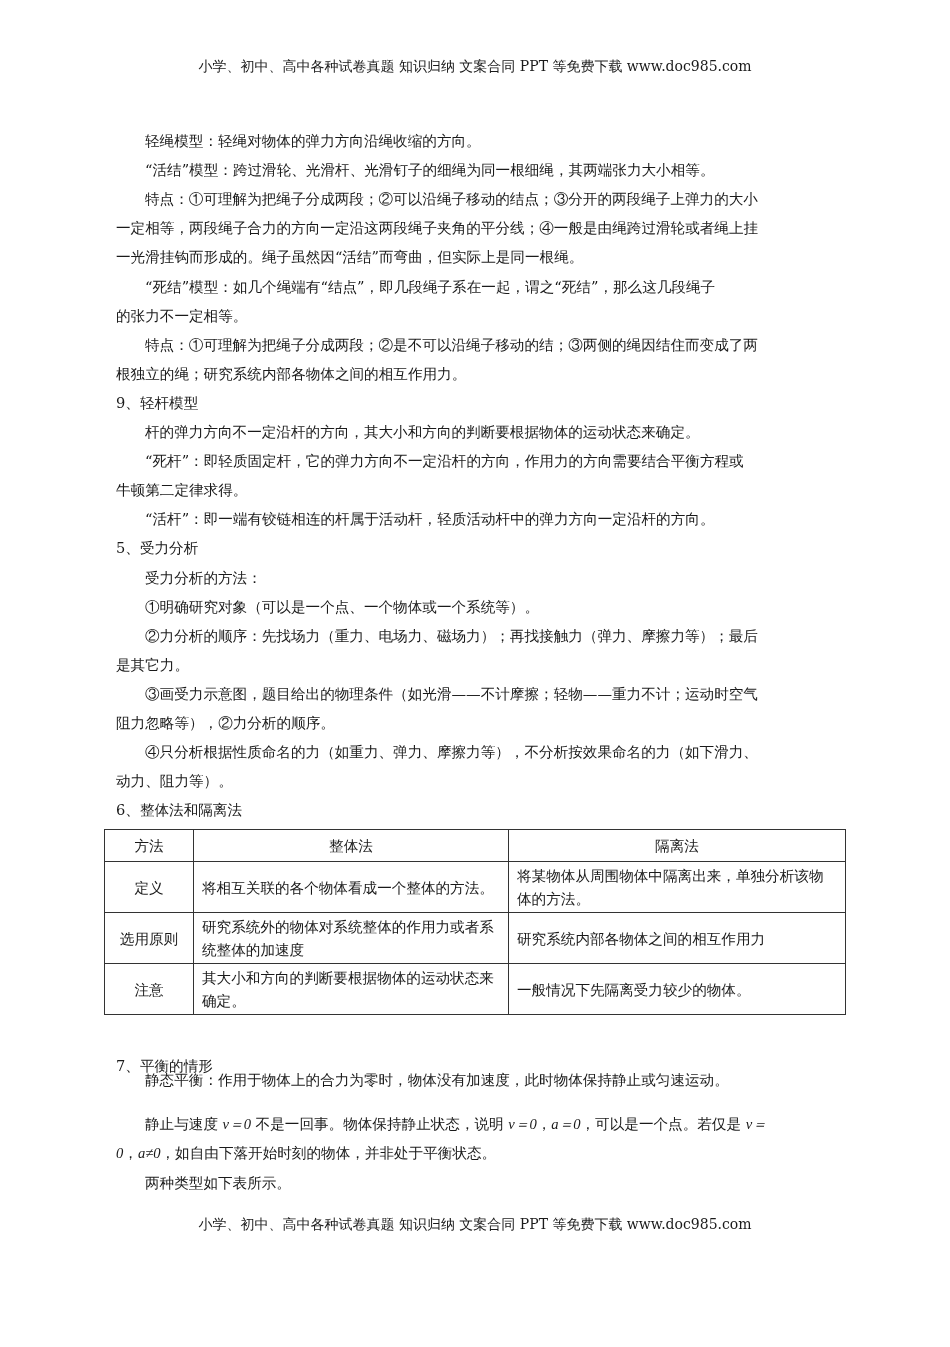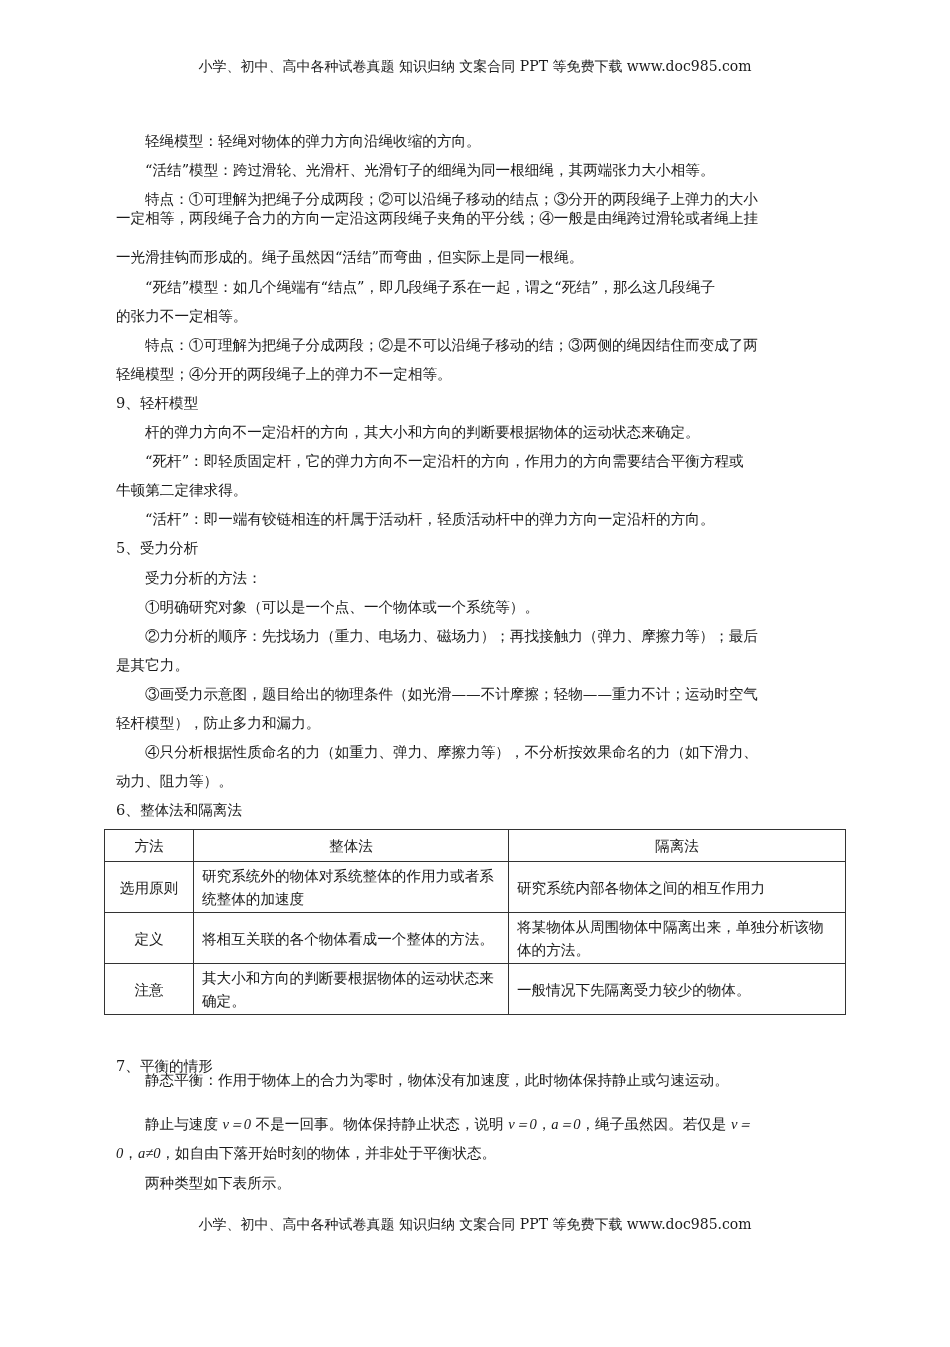--- a/index.html
+++ b/index.html
@@ -23,69 +23,69 @@
   .u { text-decoration: underline; }
 </style>
 </head>
 <body>
 
 <div class="hdr">小学、初中、高中各种试卷真题 知识归纳 文案合同 PPT 等免费下载   www.doc985.com</div>
 
 <div class="line i1" style="top:131px">轻绳模型：轻绳对物体的弹力方向沿绳收缩的方向。</div>
 <div class="line i1" style="top:160px">“活结”模型：跨过滑轮、光滑杆、光滑钉子的细绳为同一根细绳，其两端张力大小相等。</div>
 <div class="line i1" style="top:189px">特点：①可理解为把绳子分成两段；②可以沿绳子移动的结点；③分开的两段绳子上弹力的大小</div>
-<div class="line i0" style="top:208px">一定相等，两段绳子合力的方向一定沿这两段绳子夹角的平分线；④一般是由绳跨过滑轮或者绳上挂</div>
+<div class="line i0" style="top:218px">一定相等，两段绳子合力的方向一定沿这两段绳子夹角的平分线；④一般是由绳跨过滑轮或者绳上挂</div>
 <div class="line i0" style="top:247px">一光滑挂钩而形成的。绳子虽然因“活结”而弯曲，但实际上是同一根绳。</div>
 <div class="line i1" style="top:277px">“死结”模型：如几个绳端有“结点”，即几段绳子系在一起，谓之“死结”，那么这几段绳子</div>
 <div class="line i0" style="top:306px">的张力不一定相等。</div>
 <div class="line i1" style="top:335px">特点：①可理解为把绳子分成两段；②是不可以沿绳子移动的结；③两侧的绳因结住而变成了两</div>
-<div class="line i0" style="top:364px">轻绳模型；④分开的两段绳子上的弹力不一定相等。</div>
+<div class="line i0" style="top:364px">根独立的绳；研究系统内部各物体之间的相互作用力。</div>
 
 <div class="line i0" style="top:393px">9、轻杆模型</div>
 <div class="line i1" style="top:422px">杆的弹力方向不一定沿杆的方向，其大小和方向的判断要根据物体的运动状态来确定。</div>
 <div class="line i1" style="top:451px">“死杆”：即轻质固定杆，它的弹力方向不一定沿杆的方向，作用力的方向需要结合平衡方程或</div>
 <div class="line i0" style="top:480px">牛顿第二定律求得。</div>
 <div class="line i1" style="top:509px">“活杆”：即一端有铰链相连的杆属于活动杆，轻质活动杆中的弹力方向一定沿杆的方向。</div>
 
 <div class="line i0" style="top:538px">5、受力分析</div>
 <div class="line i1" style="top:568px">受力分析的方法：</div>
 <div class="line i1" style="top:597px">①明确研究对象（可以是一个点、一个物体或一个系统等）。</div>
 <div class="line i1" style="top:626px">②力分析的顺序：先找场力（重力、电场力、磁场力）；再找接触力（弹力、摩擦力等）；最后</div>
 <div class="line i0" style="top:655px">是其它力。</div>
 <div class="line i1" style="top:684px">③画受力示意图，题目给出的物理条件（如光滑——不计摩擦；轻物——重力不计；运动时空气</div>
-<div class="line i0" style="top:713px">轻杆模型），防止多力和漏力。</div>
+<div class="line i0" style="top:713px">阻力忽略等），②力分析的顺序。</div>
 <div class="line i1" style="top:742px">④只分析根据性质命名的力（如重力、弹力、摩擦力等），不分析按效果命名的力（如下滑力、</div>
 <div class="line i0" style="top:771px">动力、阻力等）。</div>
 
 <div class="line i0" style="top:800px">6、整体法和隔离法</div>
 
 <table>
   <tbody>
       <tr style="height:32px">
     <td class="c col0">方法</td>
     <td class="c col1">整体法</td>
     <td class="c col2">隔离法</td>
   </tr>
+  <tr style="height:49px">
+    <td class="c">定义</td>
+    <td>将相互关联的各个物体看成一个整体的方法。</td>
+    <td>将某物体从周围物体中隔离出来，单独分析该物体的方法。</td>
+  </tr>
   <tr style="height:48px">
     <td class="c">选用原则</td>
     <td>研究系统外的物体对系统整体的作用力或者系统整体的加速度</td>
     <td>研究系统内部各物体之间的相互作用力</td>
-  </tr>
-  <tr style="height:49px">
-    <td class="c">定义</td>
-    <td>将相互关联的各个物体看成一个整体的方法。</td>
-    <td>将某物体从周围物体中隔离出来，单独分析该物体的方法。</td>
   </tr>
   <tr style="height:47px">
     <td class="c">注意</td>
     <td>其大小和方向的判断要根据物体的运动状态来确定。</td>
     <td>一般情况下先隔离受力较少的物体。</td>
   </tr>
 </tbody>
   </table>
 
 <div class="line i0" style="top:1056px">7、平衡的情形</div>
 <div class="line i1" style="top:1070px">静态平衡：作用于物体上的合力为零时，物体没有加速度，此时物体保持静止或匀速运动。</div>
-<div class="line i1" style="top:1114px"><span>静止与速度 </span><em>v＝0</em><span> 不是一回事。物体保持静止状态，说明 </span><em>v＝0</em><span>，</span><em>a＝0</em><span>，绳子虽然因。若仅是 </span><em>v＝</em></div>
+<div class="line i1" style="top:1114px"><span>静止与速度 </span><em>v＝0</em><span> 不是一回事。物体保持静止状态，说明 </span><em>v＝0</em><span>，</span><em>a＝0</em><span>，可以是一个点。若仅是 </span><em>v＝</em></div>
 <div class="line i0" style="top:1143px"><em>0</em><span>，</span><em>a≠0</em><span>，如自由下落开始时刻的物体，并非处于平衡状态。</span></div>
 <div class="line i1" style="top:1173px">两种类型如下表所示。</div>
 
 <div class="ftr">小学、初中、高中各种试卷真题 知识归纳 文案合同 PPT 等免费下载   www.doc985.com</div>
 
 </body></html>

